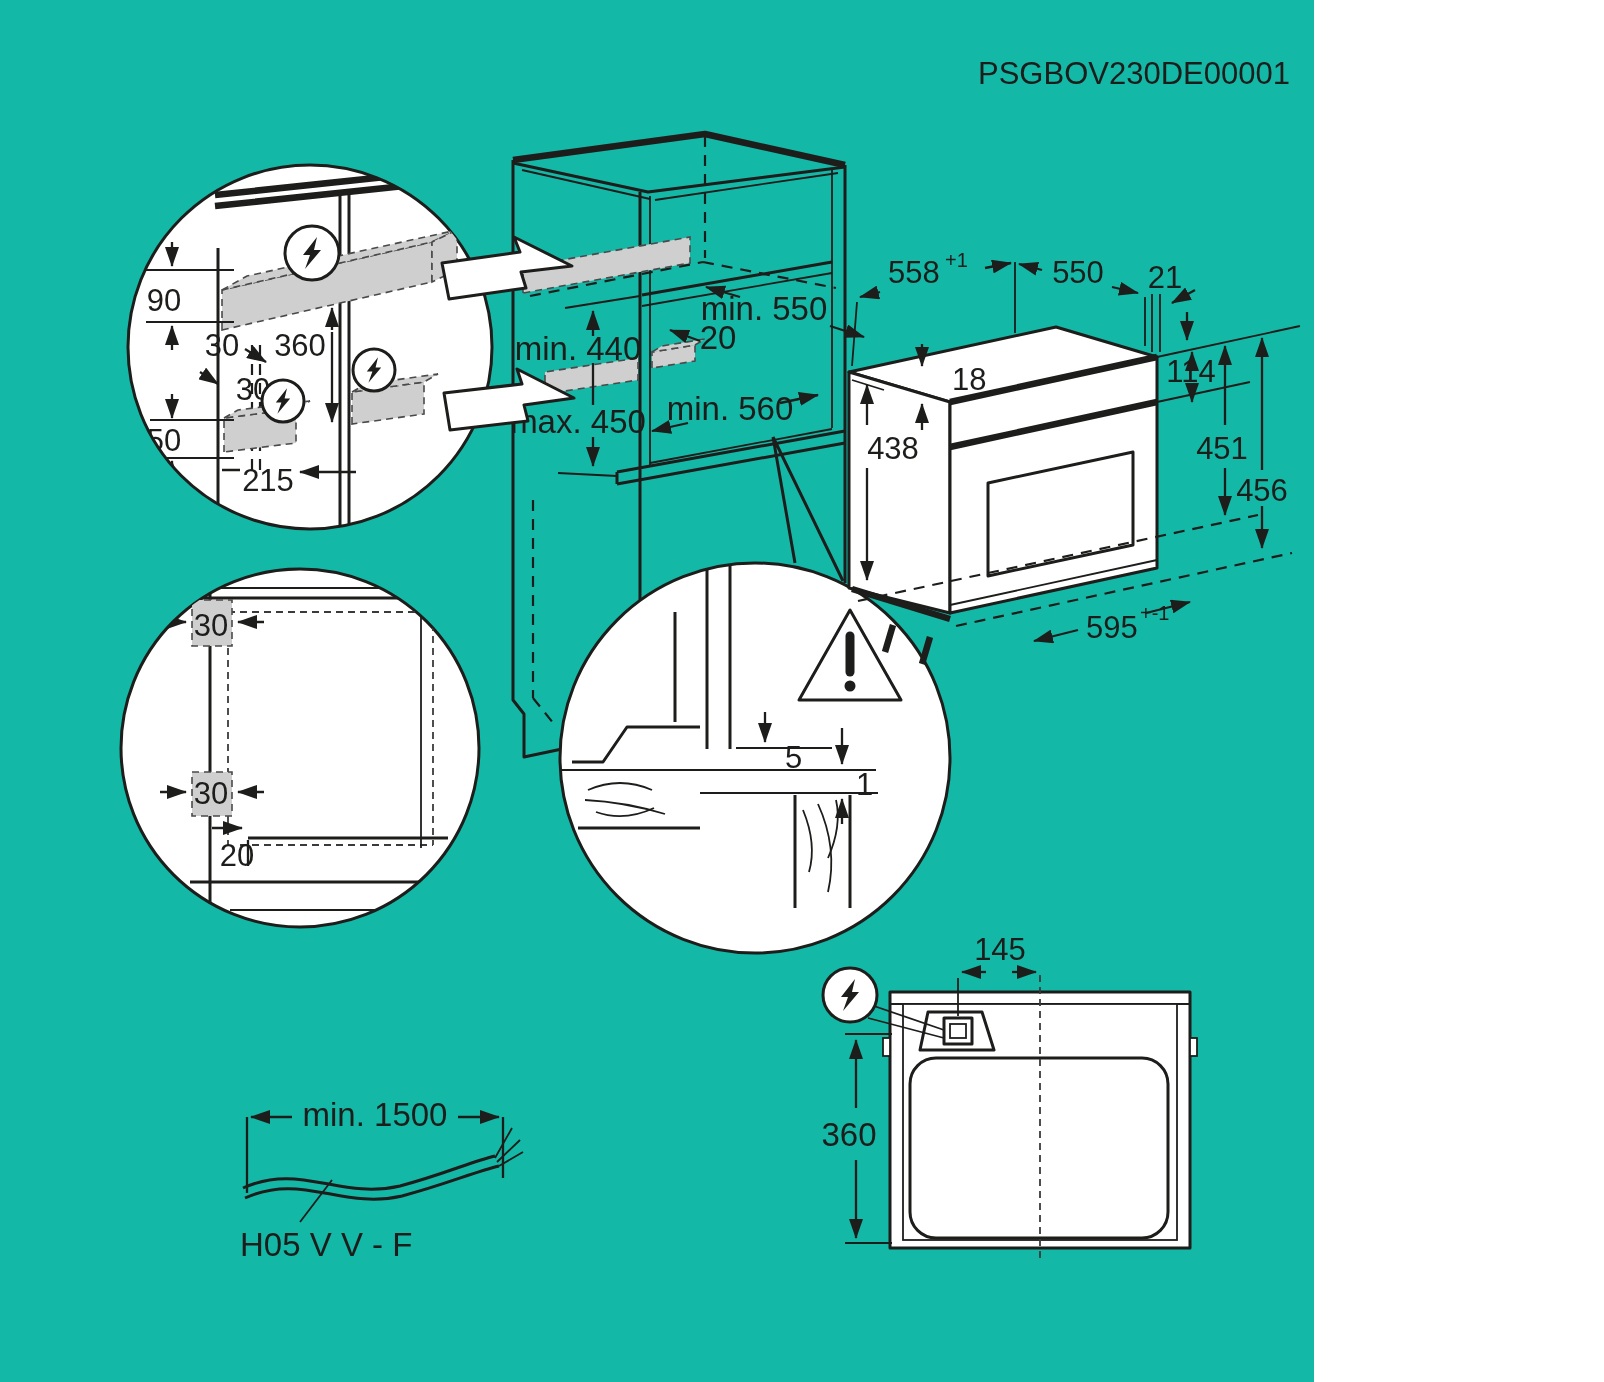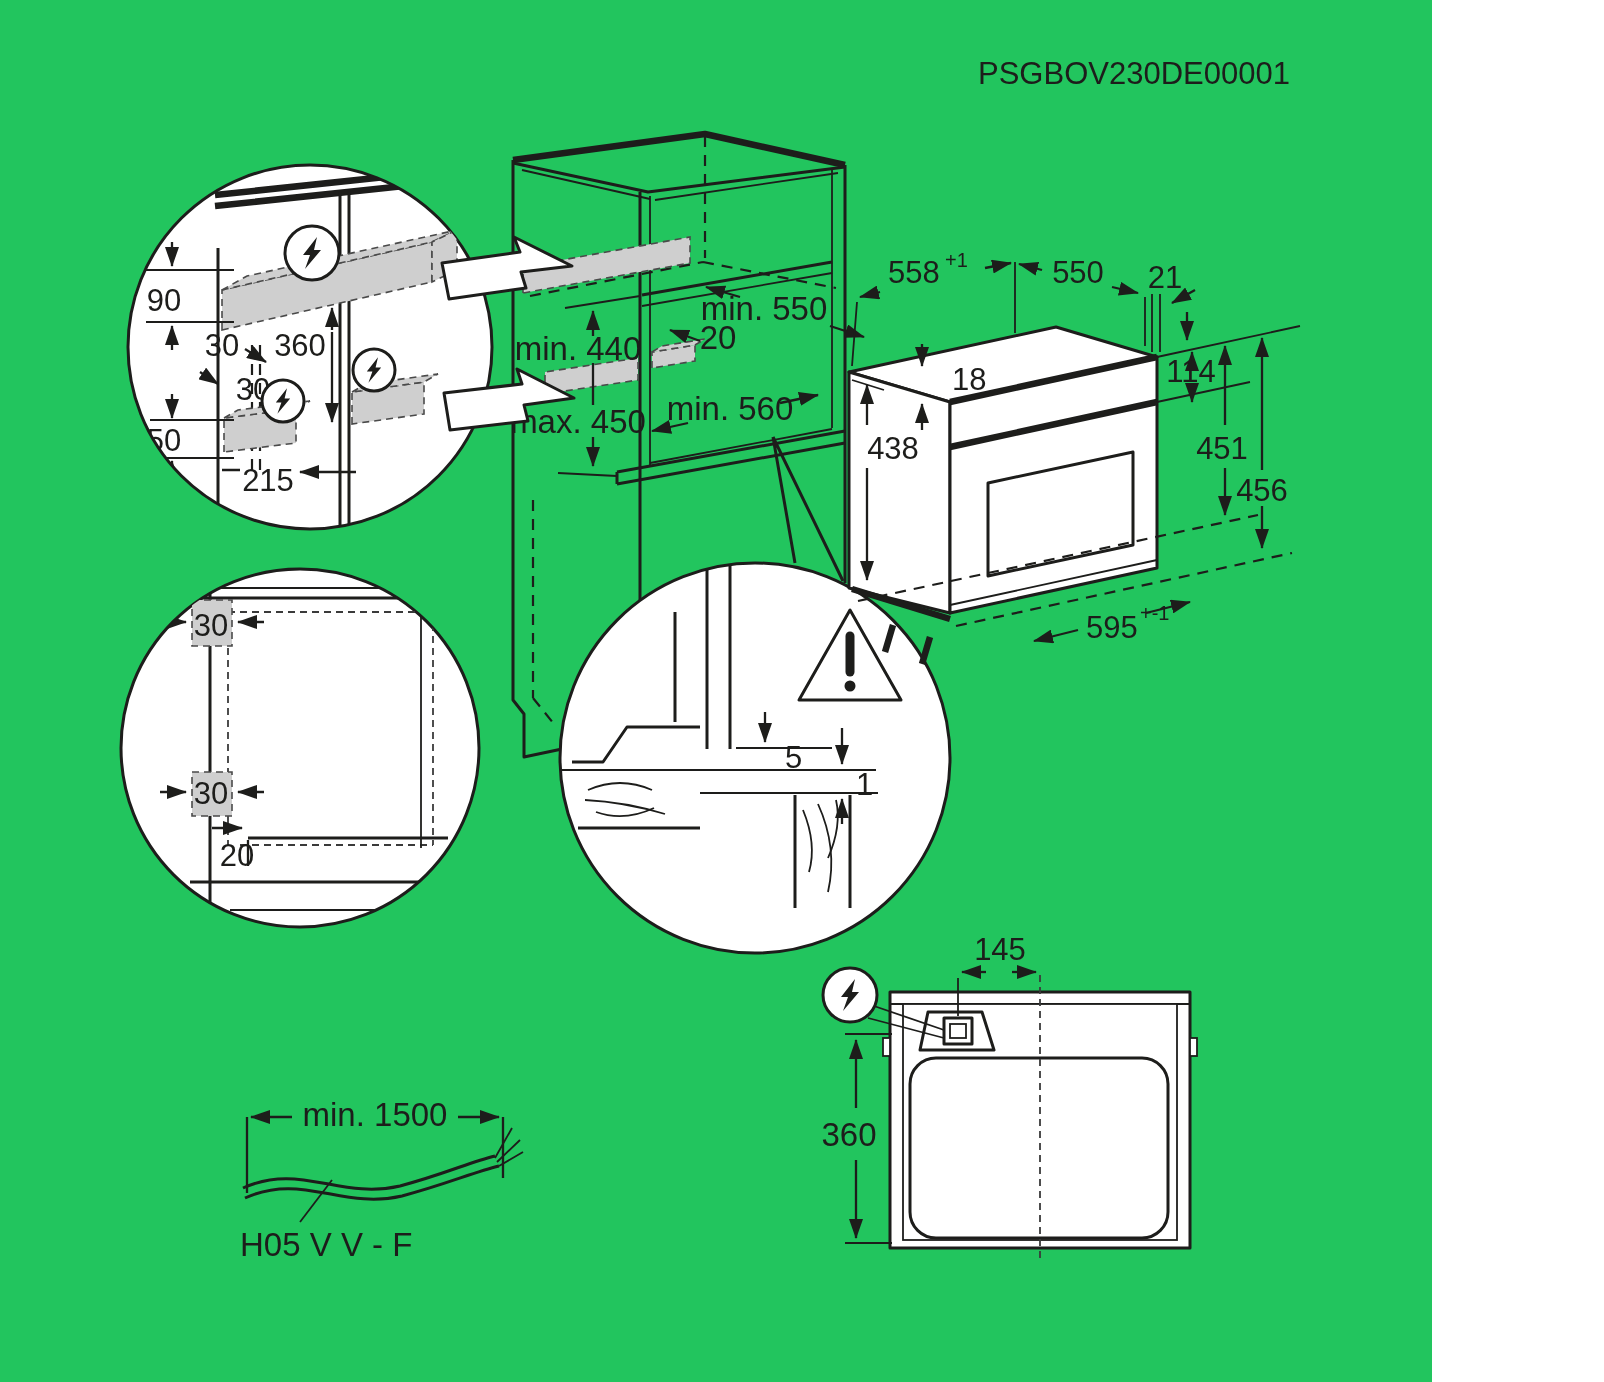--- a/index.html
+++ b/index.html
@@ -1,16 +1,16 @@
 <!DOCTYPE html>
 <html><head>
 <meta charset="utf-8">
 <style>
   html,body{margin:0;padding:0;background:#fff;}
-  #page{position:relative;width:1432px;height:1382px;background:#22c55e;overflow:hidden;
+  #page{position:relative;width:1314px;height:1382px;background:#14b8a6;overflow:hidden;
         font-family:"Liberation Sans", sans-serif;}
   svg{display:block;}
   .ln{stroke:#1d1d1b;fill:none;stroke-width:3;stroke-linejoin:round;}
   .thk{stroke:#1d1d1b;fill:none;stroke-width:6.5;stroke-linejoin:round;}
   .thin{stroke:#1d1d1b;fill:none;stroke-width:1.8;}
   .dim{stroke:#1d1d1b;fill:none;stroke-width:2.3;}
   .dsh{stroke:#1d1d1b;fill:none;stroke-width:2.2;stroke-dasharray:11 8;}
   .dshs{stroke:#3a3a3a;fill:none;stroke-width:1.8;stroke-dasharray:7 5;}
   .gray{fill:#cfcfcf;stroke:#4a4a4a;stroke-width:1.6;stroke-dasharray:7 5;}
   .wfill{fill:#ffffff;}

